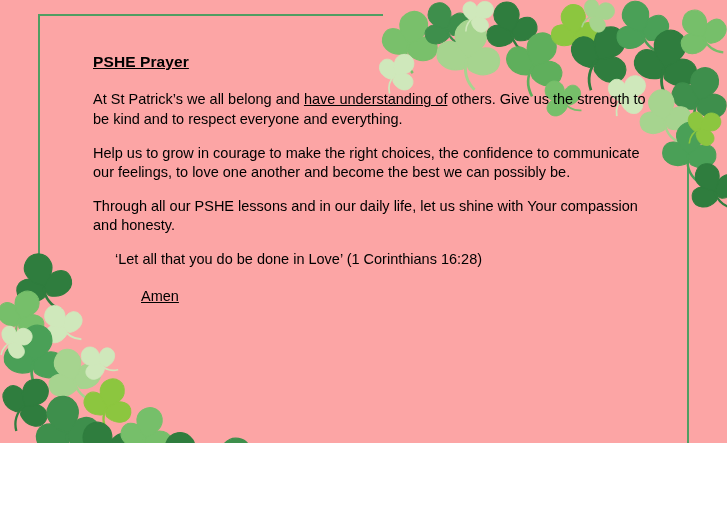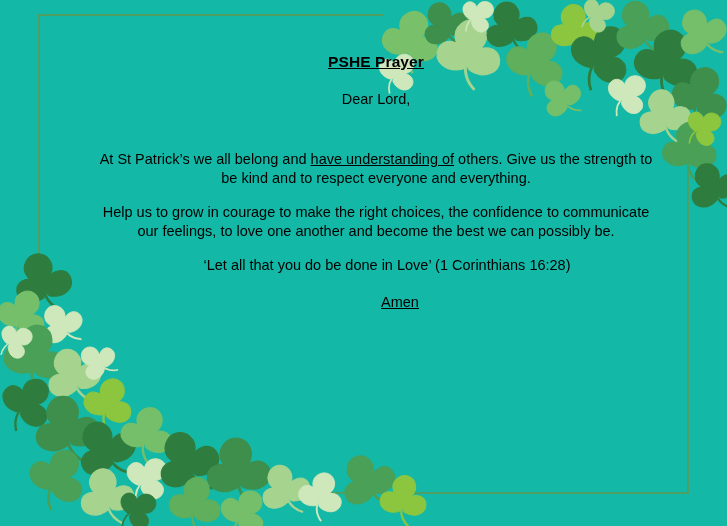--- a/index.html
+++ b/index.html
@@ -9,24 +9,23 @@
   body {
     width: 727px;
     height: 526px;
     background: #ffffff;
     font-family: "Liberation Sans", sans-serif;
     overflow: hidden;
   }
   #page {
     position: relative;
     width: 727px;
-    height: 526px;
-    background: #14b8a6;
+    height: 443px;
+    background: #fca5a5;
     overflow: hidden;
-    text-align: center;
   }
 
   
   .frame-line {
     position: absolute;
     background: #4f9e62;
   }
   
   .frame-top {
     left: 38px;
@@ -166,25 +165,25 @@
       <use href="#sham" transform="translate(404,496) rotate(8) scale(0.95)" fill="#8cc63f" stroke="#8cc63f"></use>
       <use href="#sham" transform="translate(18,340) rotate(65) scale(0.7)" fill="#cfe8bb" stroke="#cfe8bb"></use>
       <use href="#sham" transform="translate(96,360) rotate(-50) scale(0.75)" fill="#cfe8bb" stroke="#cfe8bb"></use>
       <use href="#sham" transform="translate(140,508) rotate(60) scale(0.8)" fill="#2f7d3e" stroke="#2f7d3e"></use>
     </g>
   </svg>
 
   <div class="doc-body">
     <h1 class="doc-title">PSHE Prayer</h1>
 
-    <p class="salutation">Dear Lord,</p>
 
     <p class="para"><span>At St Patrick’s we all belong and </span><span class="ul">have understanding of</span><span> others. Give us the strength to be kind and to respect everyone and everything.</span></p>
 
     <p class="para">Help us to grow in courage to make the right choices, the confidence to communicate our feelings, to love one another and become the best we can possibly be.</p>
 
 
+    <p class="para">Through all our PSHE lessons and in our daily life, let us shine with Your compassion and honesty.</p>
 
     <p class="verse">‘Let all that you do be done in Love’ (1 Corinthians 16:28)</p>
 
     <p class="amen">Amen</p>
   </div>
 </div>
 
 </body></html>

